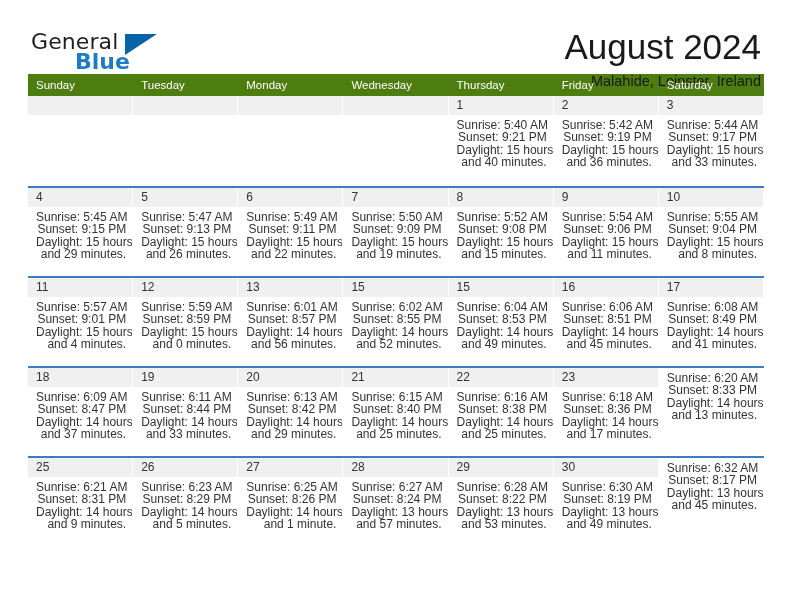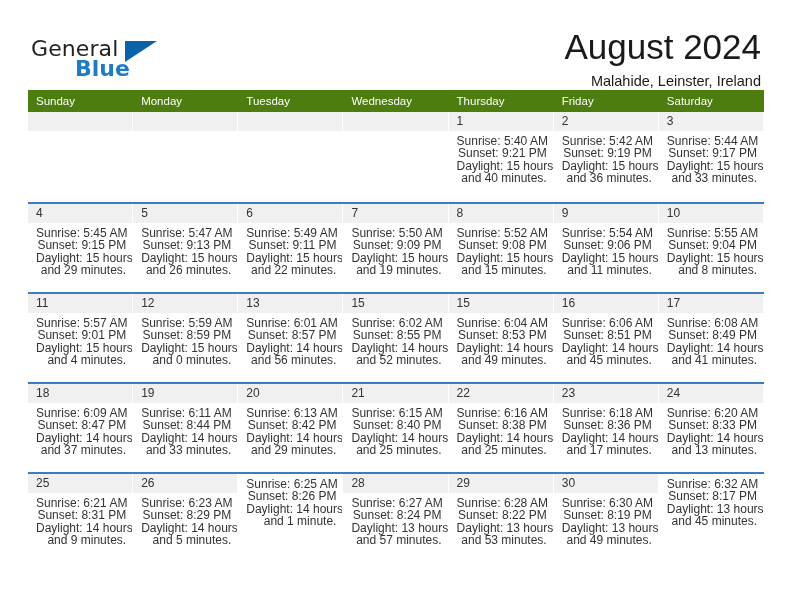--- a/index.html
+++ b/index.html
@@ -18,24 +18,24 @@
   .page {
     position: relative;
     width: 792px;
     height: 612px;
     padding: 0;
   }
 
   
   .header {
     display: flex;
-    align-items: center;
+    align-items: flex-start;
     justify-content: space-between;
     padding: 30px 30px 0 31px;
-    height: 90px;
+    height: 74px;
   }
   .logo {
     position: relative;
     width: 120px;
     height: 46px;
     line-height: 1;
     user-select: none;
   }
   .logo-general {
     position: absolute;
@@ -155,22 +155,22 @@
       <div class="cal-title">August 2024</div>
       <div class="cal-subtitle">Malahide, Leinster, Ireland</div>
     </div>
 
   </div>
 
   <div class="calendar">
 
     <div class="weekday-row">
       <div class="weekday">Sunday</div>
+      <div class="weekday">Tuesday</div>
       <div class="weekday">Monday</div>
-      <div class="weekday">Tuesday</div>
       <div class="weekday">Wednesday</div>
       <div class="weekday">Thursday</div>
       <div class="weekday">Friday</div>
       <div class="weekday">Saturday</div>
     </div>
 
     <div class="week-row first">
       <div class="day-cell empty">
         <div class="day-number-band"></div>
         <div class="day-info">
@@ -417,21 +417,20 @@
       <div class="day-cell">
         <div class="day-number-band">23</div>
         <div class="day-info">
           <div>Sunrise: 6:18 AM</div>
           <div>Sunset: 8:36 PM</div>
           <div>Daylight: 14 hours</div>
           <div>and 17 minutes.</div>
         </div>
       </div>
       <div class="day-cell">
-        <div class="day-number-band">24</div>
         <div class="day-info">
           <div>Sunrise: 6:20 AM</div>
           <div>Sunset: 8:33 PM</div>
           <div>Daylight: 14 hours</div>
           <div>and 13 minutes.</div>
         </div>
       </div>
     </div>
 
     <div class="week-row">
@@ -447,20 +446,21 @@
       <div class="day-cell">
         <div class="day-number-band">26</div>
         <div class="day-info">
           <div>Sunrise: 6:23 AM</div>
           <div>Sunset: 8:29 PM</div>
           <div>Daylight: 14 hours</div>
           <div>and 5 minutes.</div>
         </div>
       </div>
       <div class="day-cell">
+        <div class="day-number-band">27</div>
         <div class="day-info">
           <div>Sunrise: 6:25 AM</div>
           <div>Sunset: 8:26 PM</div>
           <div>Daylight: 14 hours</div>
           <div>and 1 minute.</div>
         </div>
       </div>
       <div class="day-cell">
         <div class="day-number-band">28</div>
         <div class="day-info">

